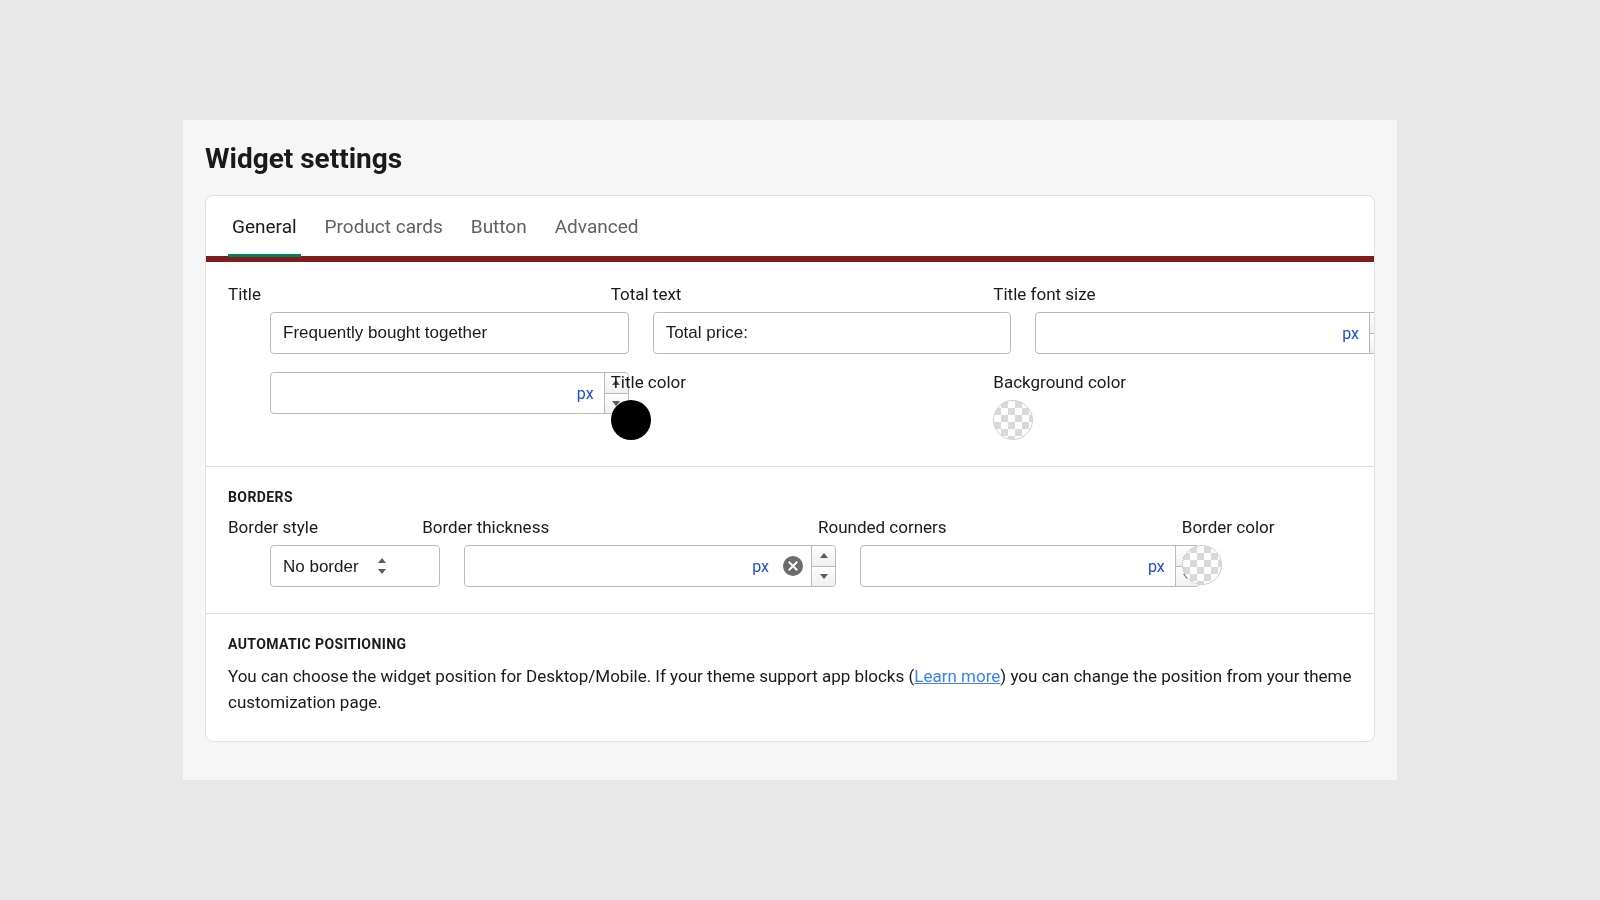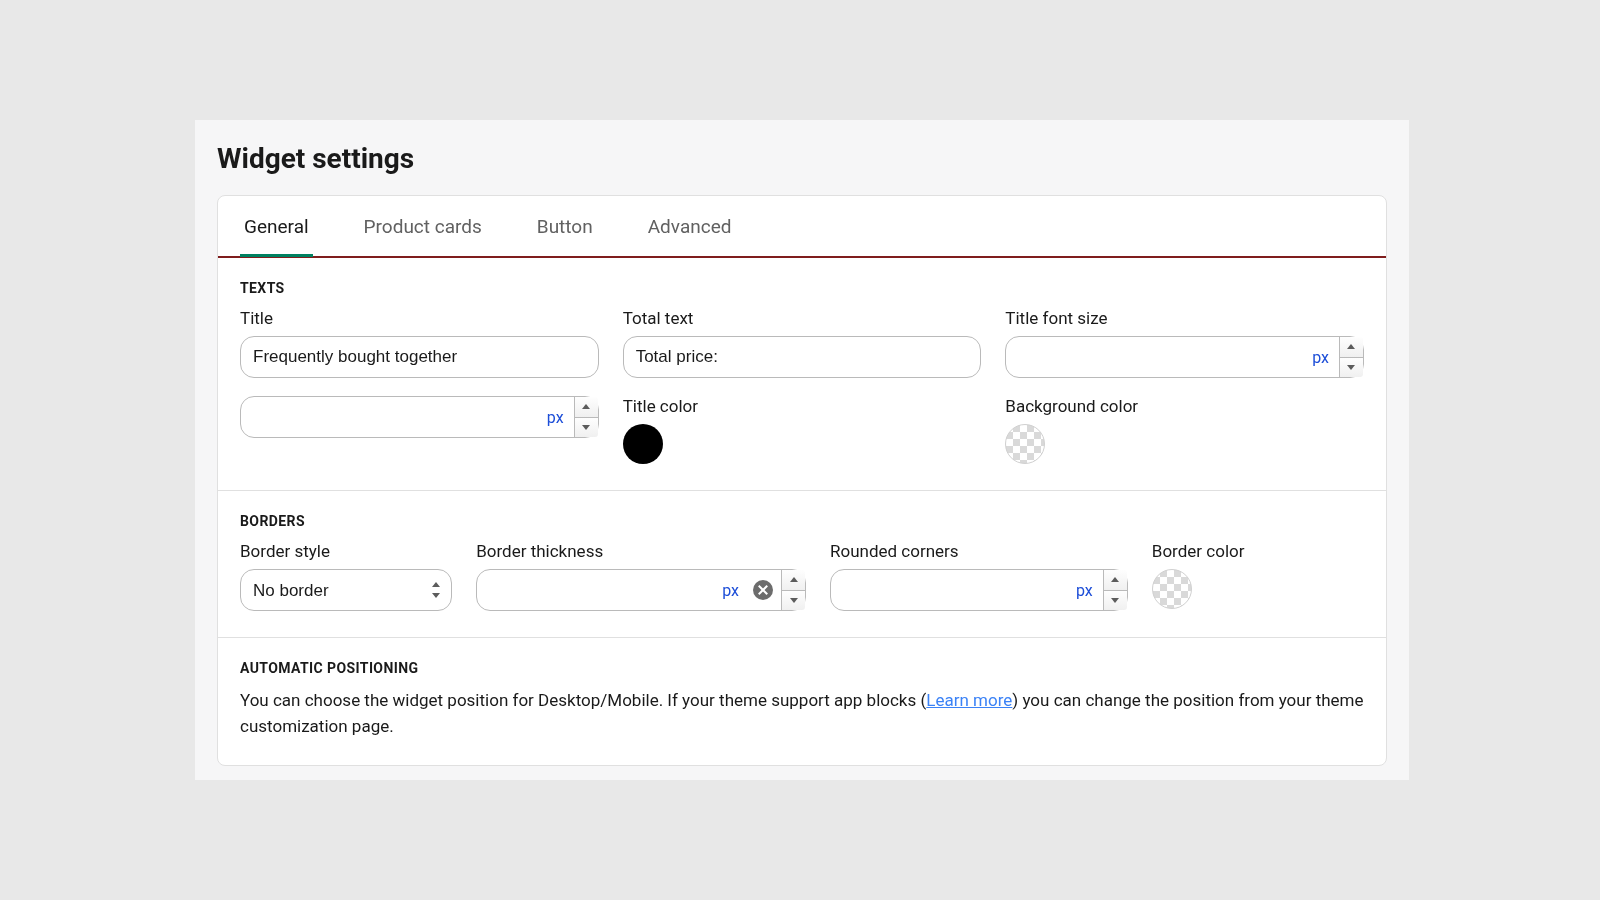--- a/index.html
+++ b/index.html
@@ -5,44 +5,44 @@
   * { box-sizing: border-box; margin: 0; padding: 0; }
   html, body { width: 1600px; height: 900px; }
   body {
     background: #e8e8e8;
     font-family: -apple-system, BlinkMacSystemFont, "Segoe UI", Roboto, Helvetica, Arial, sans-serif;
     color: #1a1a1a;
     overflow: hidden;
   }
   .stage {
     position: absolute;
-    left: 195px;
+    left: 183px;
     top: 120px;
     width: 1214px;
     height: 660px;
     background: #f6f6f7;
   }
   .page-title {
     font-size: 28px;
     font-weight: 700;
     padding: 22px 22px 20px 22px;
     color: #1a1a1a;
   }
   .card {
     margin: 0 22px;
     background: #fff;
     border: 1px solid #e0e0e0;
     border-radius: 8px;
     overflow: hidden;
   }
   .tabs {
     display: flex;
-    gap: 47px;
+    gap: 20px;
     padding: 0 22px;
-    border-bottom: 2px solid #7f1d1d;
+    border-bottom: 6px solid #7f1d1d;
   }
   .tab {
     padding: 18px 4px 16px 4px;
     font-size: 19px;
     color: #616161;
     cursor: pointer;
     border-bottom: 3px solid transparent;
     position: relative;
     top: 1px;
   }
@@ -76,25 +76,26 @@
   .field-label {
     font-size: 17px;
     color: #1a1a1a;
     margin-bottom: 8px;
     display: block;
   }
   .text-input, .select, .num-wrap {
     width: 100%;
     height: 42px;
     border: 1px solid #bababa;
-    border-radius: 14px;
+    border-radius: 4px;
     background: #fff;
     font-size: 17px;
     color: #1a1a1a;
     padding: 0 12px;
+    margin-left: 42px;
   }
   .text-input { outline: none; }
   .num-wrap {
     display: flex;
     align-items: center;
     padding: 0;
   }
   .num-input {
     flex: 1;
     border: none;
@@ -195,21 +196,20 @@
   <div class="card">
 
     <div class="tabs">
       <div class="tab active">General</div>
       <div class="tab">Product cards</div>
       <div class="tab">Button</div>
       <div class="tab">Advanced</div>
     </div>
 
     <div class="section">
-      <div class="section-heading">TEXTS</div>
 
       <div class="row3">
         <div>
           <label class="field-label">Title</label>
           <input class="text-input" value="Frequently bought together" style="">
         </div>
         <div>
           <label class="field-label">Total text</label>
           <input class="text-input" value="Total price:" style="">
         </div>

